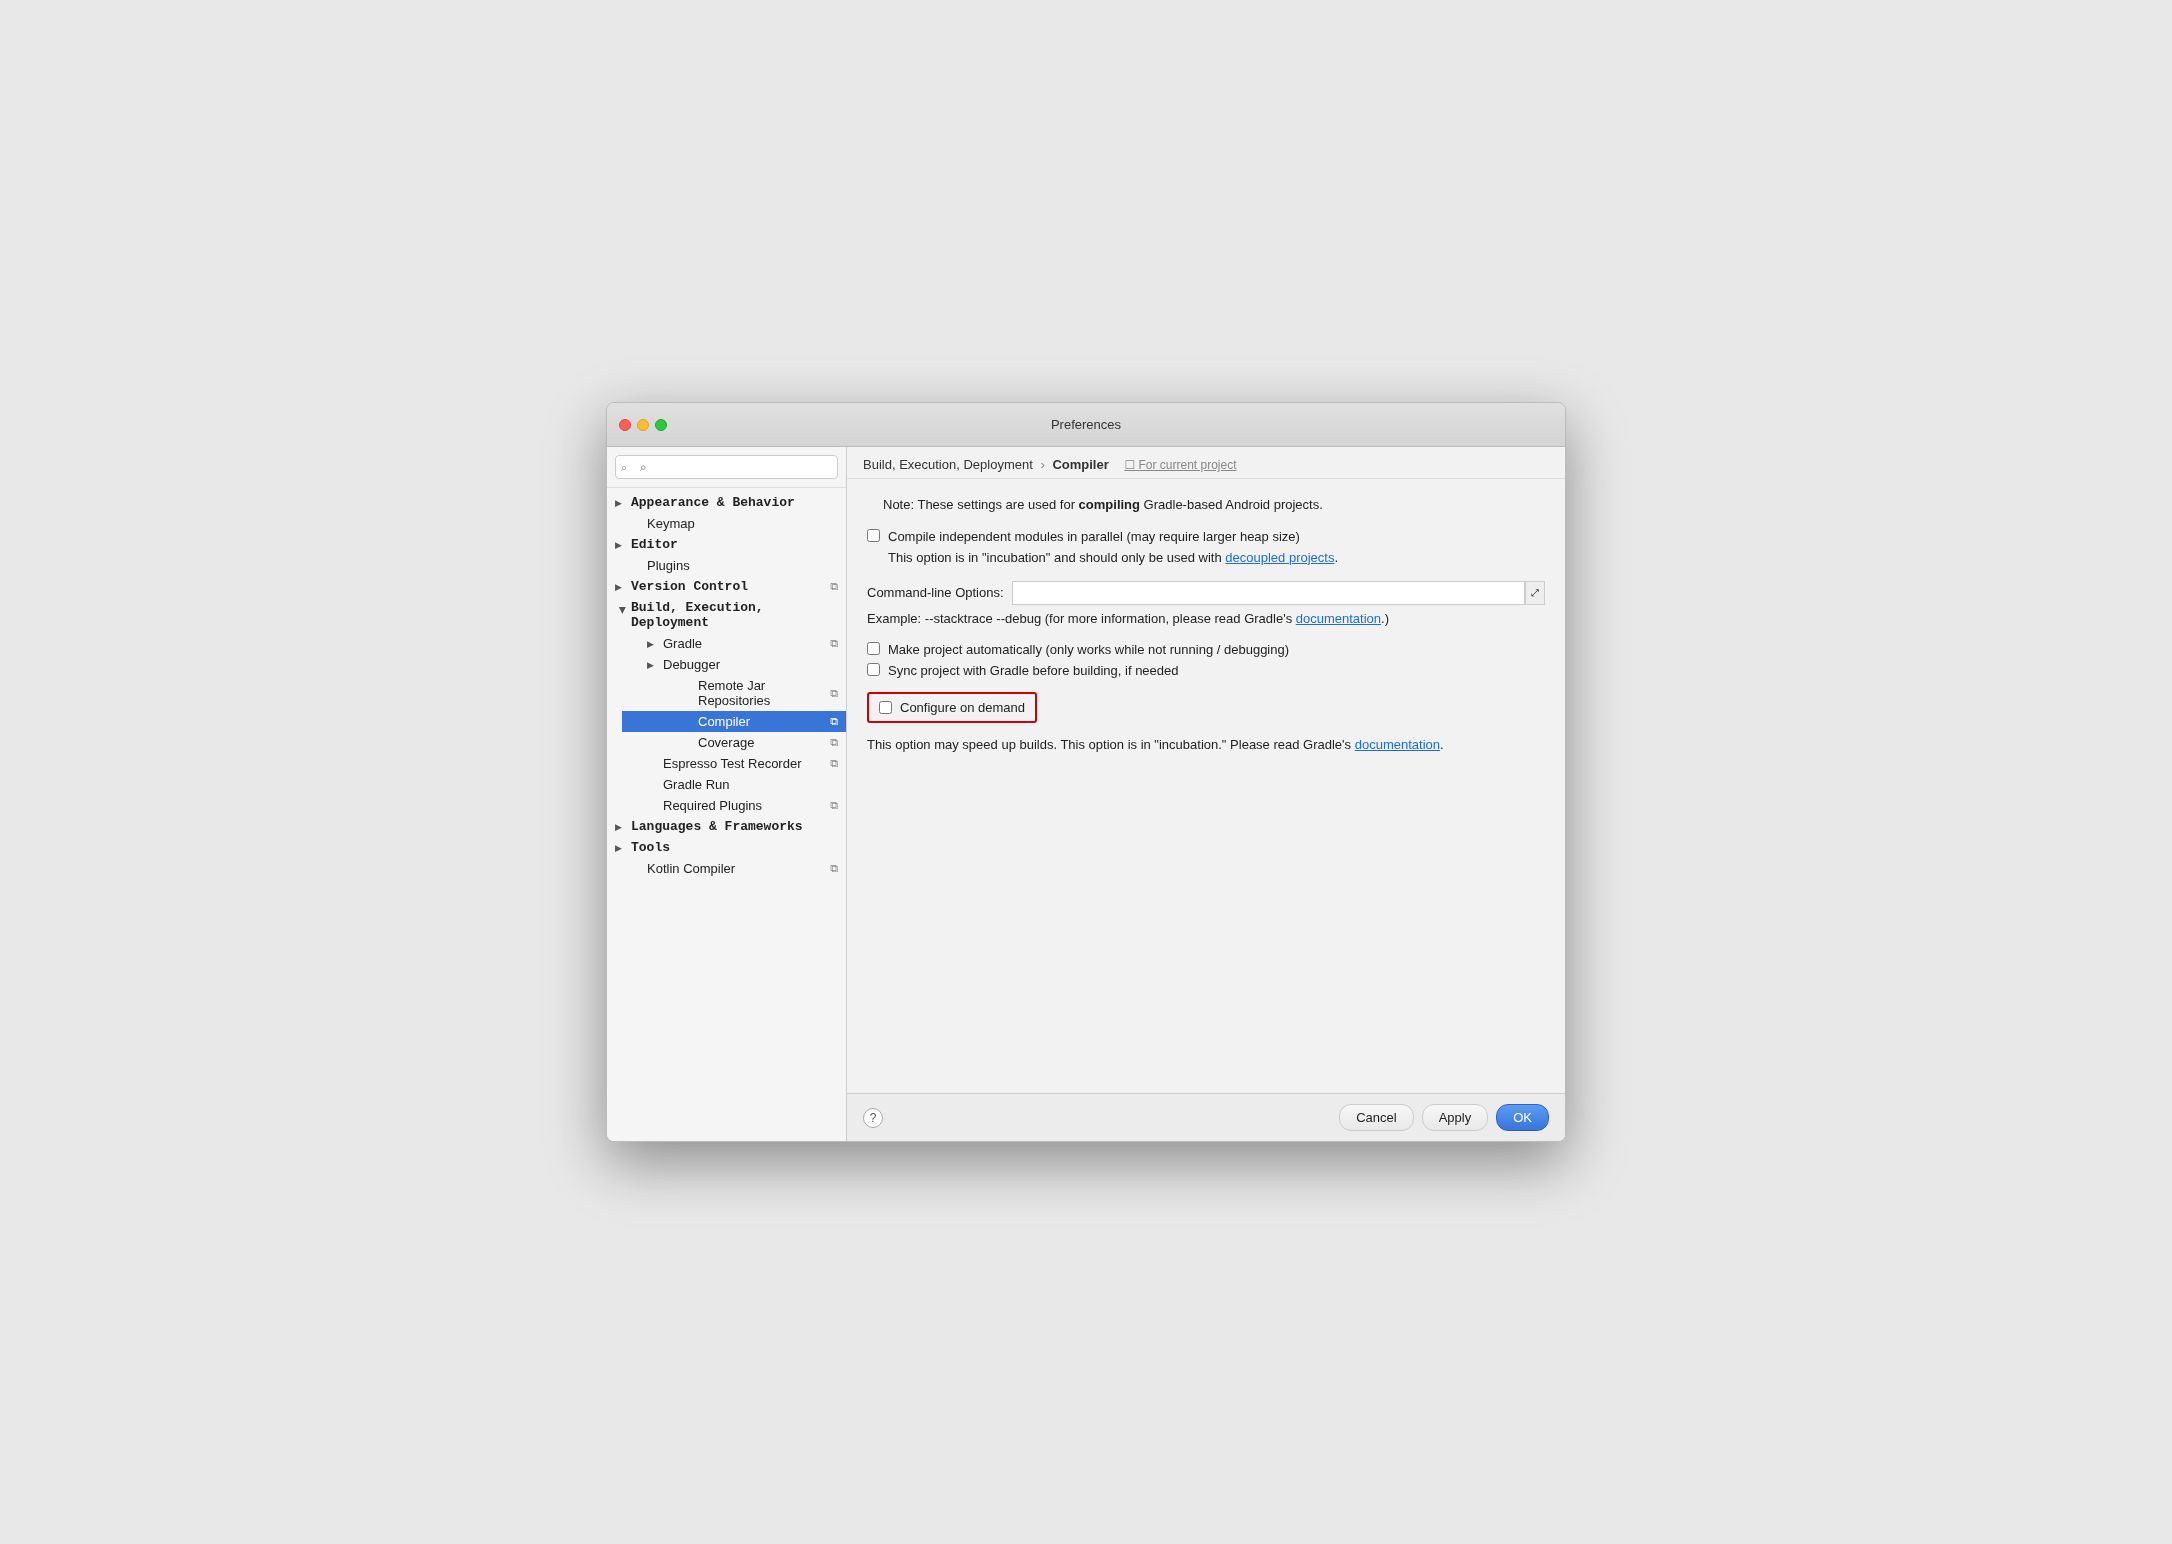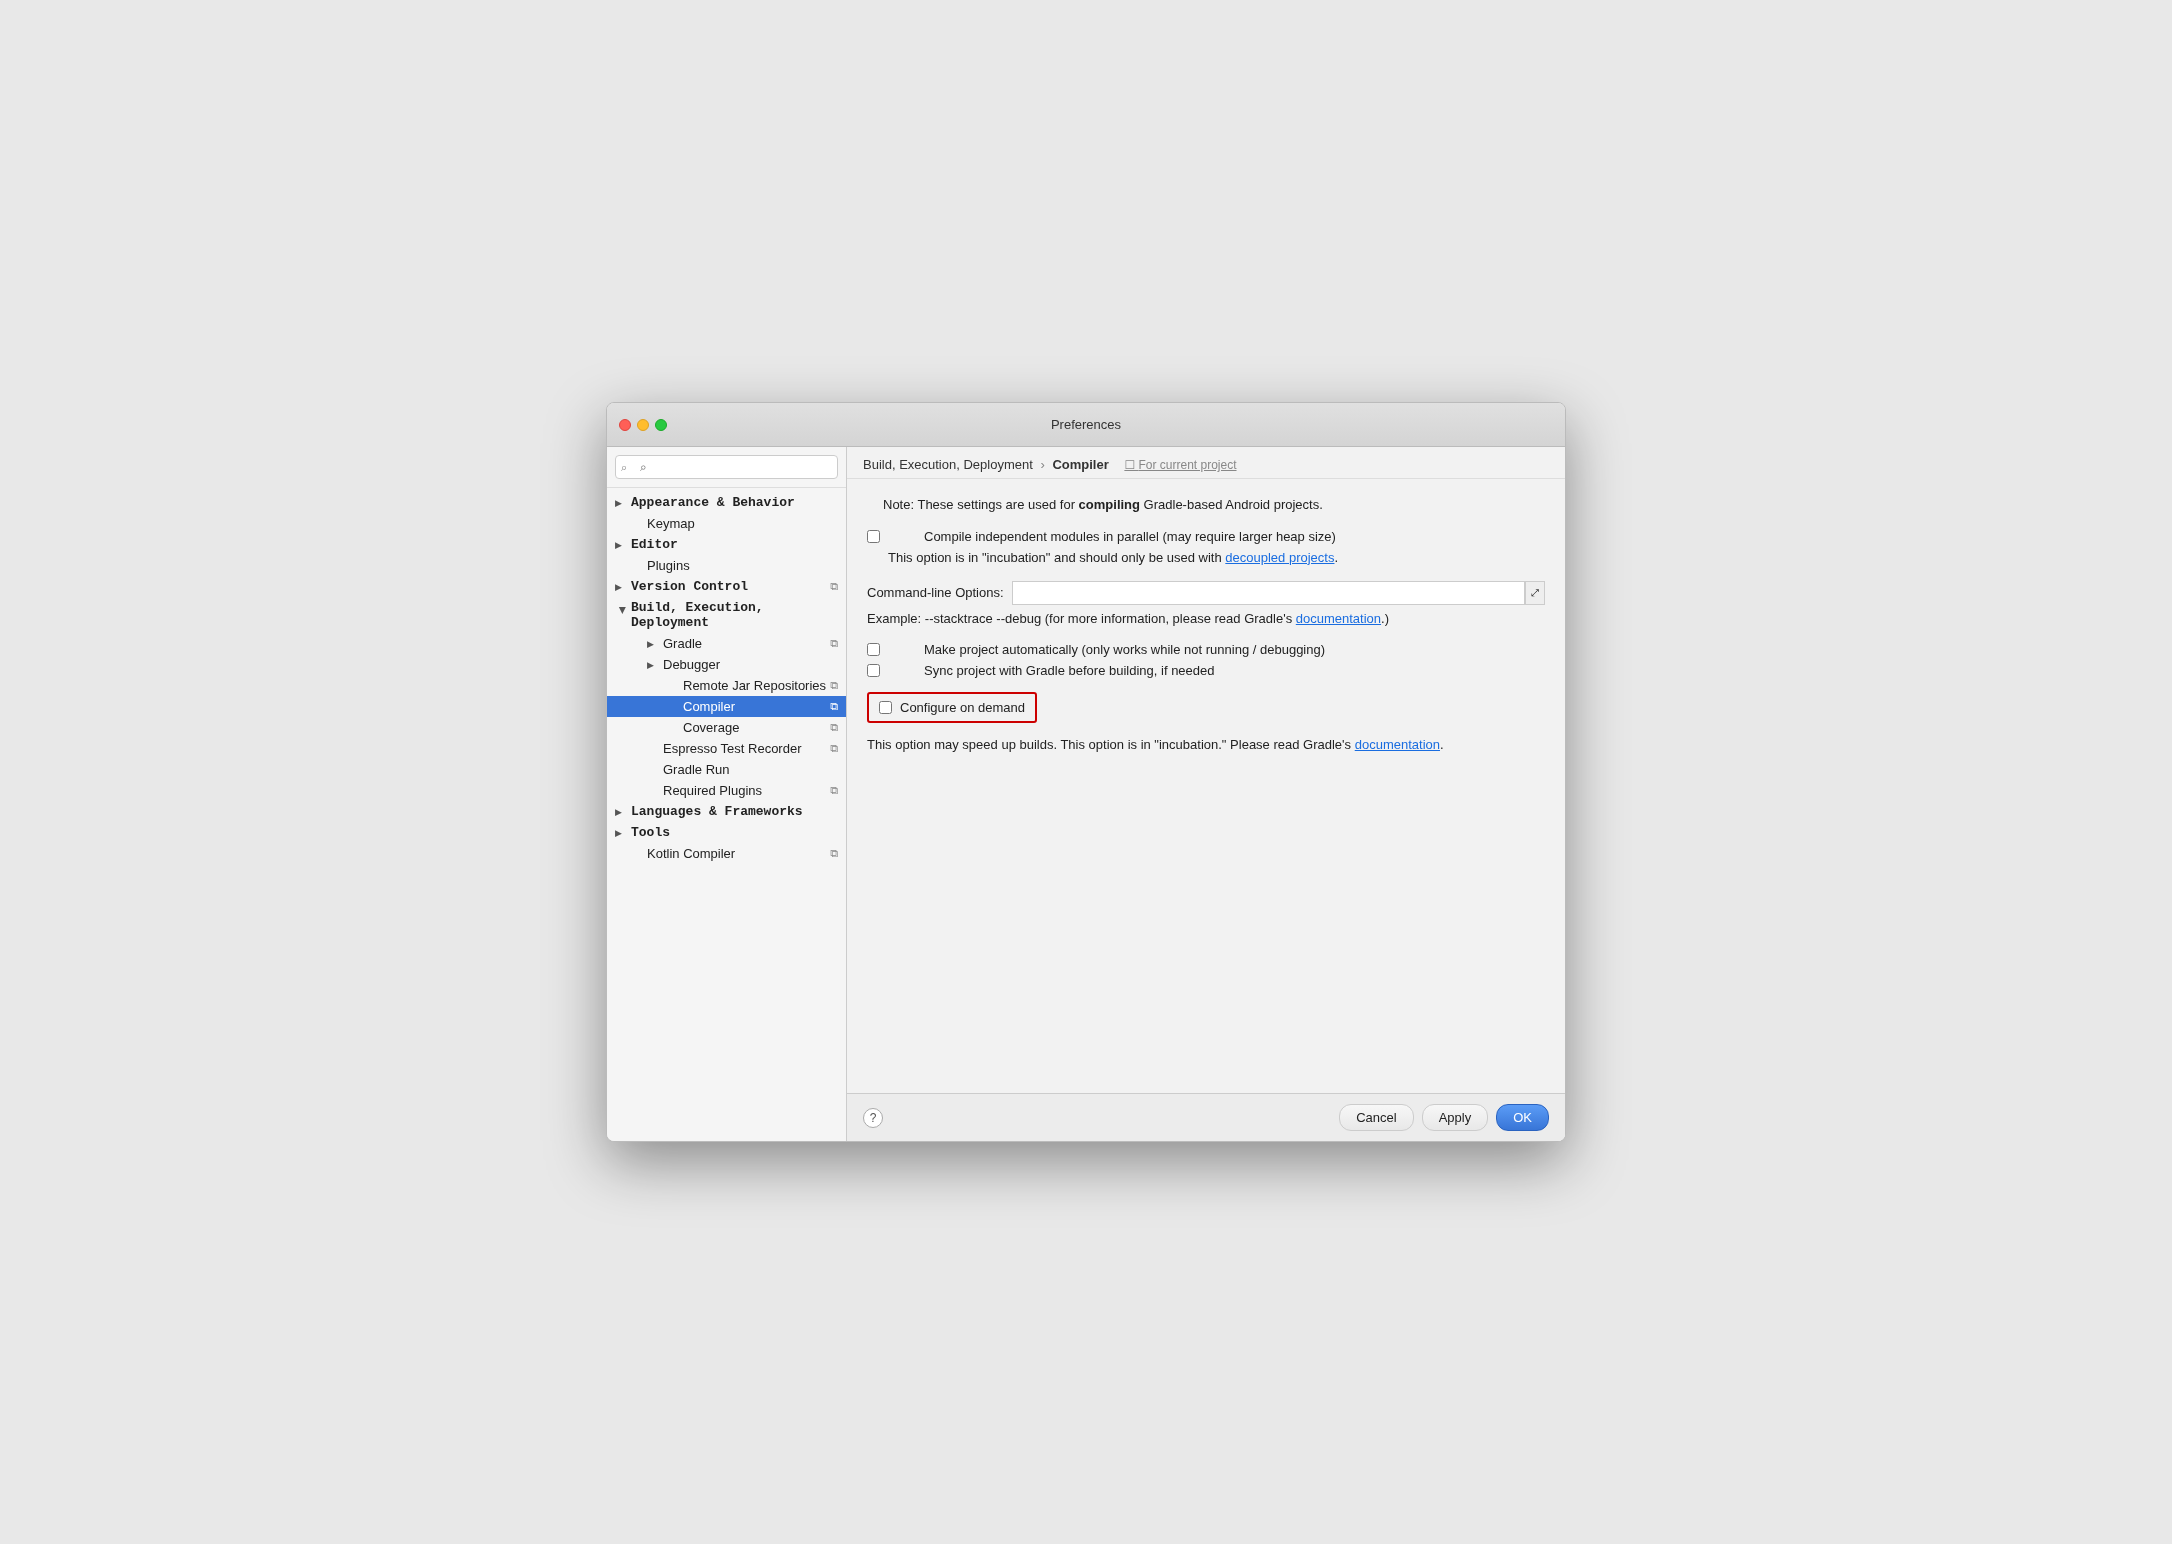--- a/index.html
+++ b/index.html
@@ -122,21 +122,21 @@
       font-size: 13px;
     }
     .tree-label.bold { font-weight: 600; font-family: Liberation Mono, monospace; }
     .copy-icon {
       font-size: 11px;
       color: #888;
       margin-left: 4px;
     }
     .tree-item.indent1 { padding-left: 24px; }
     .tree-item.indent2 { padding-left: 40px; }
-    .tree-item.indent3 { padding-left: 60px; }
+    .tree-item.indent3 { padding-left: 60px; margin-left: 15px; }
     
     .main-content {
       flex: 1;
       background: #f2f2f2;
       display: flex;
       flex-direction: column;
       overflow: hidden;
     }
     .breadcrumb-bar {
       padding: 10px 16px 6px;
@@ -170,23 +170,21 @@
       margin-bottom: 14px;
       line-height: 1.5;
       margin-left: 16px;
     }
     .note-text strong { font-weight: 600; }
     .setting-group {
       margin-bottom: 16px;
     }
     .checkbox-row {
       display: flex;
-      align-items: center;
       margin-bottom: 6px;
-      gap: 36px;
     }
     .checkbox-row input[type="checkbox"] {
       margin-right: 8px;
       width: 13px;
       height: 13px;
     }
     .checkbox-label {
       font-size: 13px;
       color: #222;
     }

